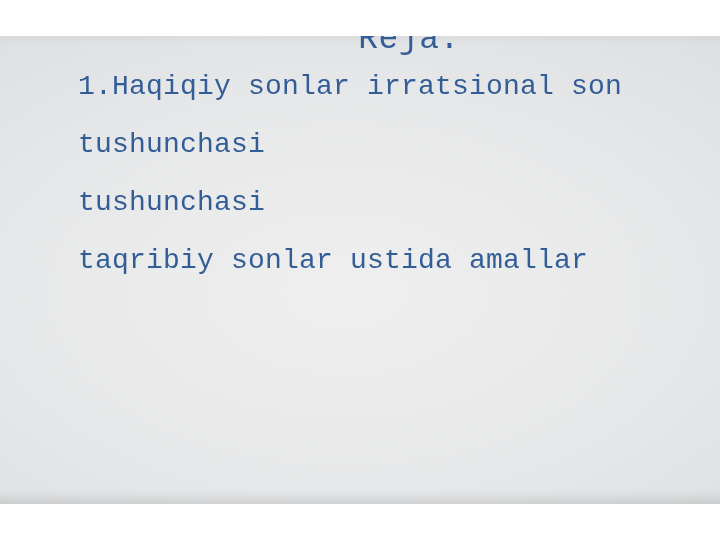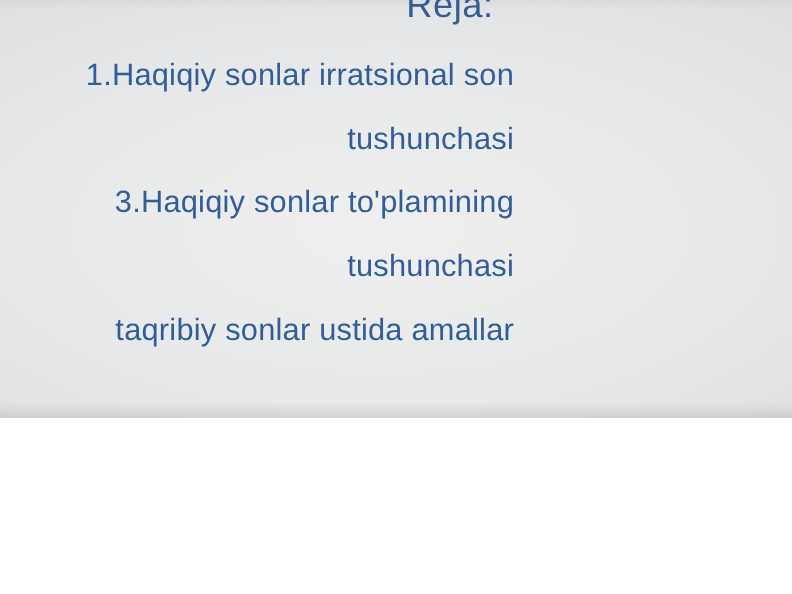--- a/index.html
+++ b/index.html
@@ -5,30 +5,31 @@
   html, body {
     margin: 0;
     padding: 0;
     width: 720px;
     height: 540px;
     overflow: hidden;
   }
   .slide {
     position: relative;
     width: 720px;
-    height: 380px;
+    height: 468px;
     overflow: hidden;
     background: radial-gradient(
       ellipse 85% 75% at 48% 55%,
       var(--background-highlight, #efefef) 0%,
       var(--background, #e7e8e9) 55%,
       var(--background-edge, #dcdedf) 100%
     );
-    font-family: Liberation Sans, sans-serif;
+    font-family: Liberation Mono, monospace;
     color: var(--text, #335d97);
+    margin-top: 36px;
   }
   
   .slide::after {
     content: "";
     position: absolute;
     left: 0; right: 0; bottom: 0;
     height: 14px;
     background: linear-gradient(rgba(0,0,0,0), rgba(0,0,0,0.09));
     pointer-events: none;
   }
@@ -48,22 +49,21 @@
     width: 662px;
     text-align: center;
     font-size: 33px;
     line-height: 1.1;
     letter-spacing: 0.5px;
     white-space: nowrap;
   }
   .plan-body {
     position: absolute;
     left: 78px;
-    top: 39px;
-    text-align: right;
+    top: 22px;
   }
   .plan-line {
     font-size: 28px;
     line-height: 58px;
     white-space: nowrap;
     letter-spacing: 0.2px;
   }
   .deco-dot {
     position: absolute;
     width: 9px;
@@ -79,21 +79,20 @@
 </head>
 <body>
 
 <div class="slide">
 
   <div class="slide-title">Reja:</div>
 
   <div class="plan-body">
     <div class="plan-line">1.Haqiqiy sonlar irratsional son</div>
     <div class="plan-line">tushunchasi</div>
-    <div class="plan-line">3.Haqiqiy sonlar to'plamining</div>
     <div class="plan-line">tushunchasi</div>
     <div class="plan-line">taqribiy sonlar ustida amallar</div>
   </div>
 
   <span class="deco-dot deco-dot-left"></span>
   <span class="deco-dot deco-dot-right"></span>
 
 </div>
 
 </body></html>

